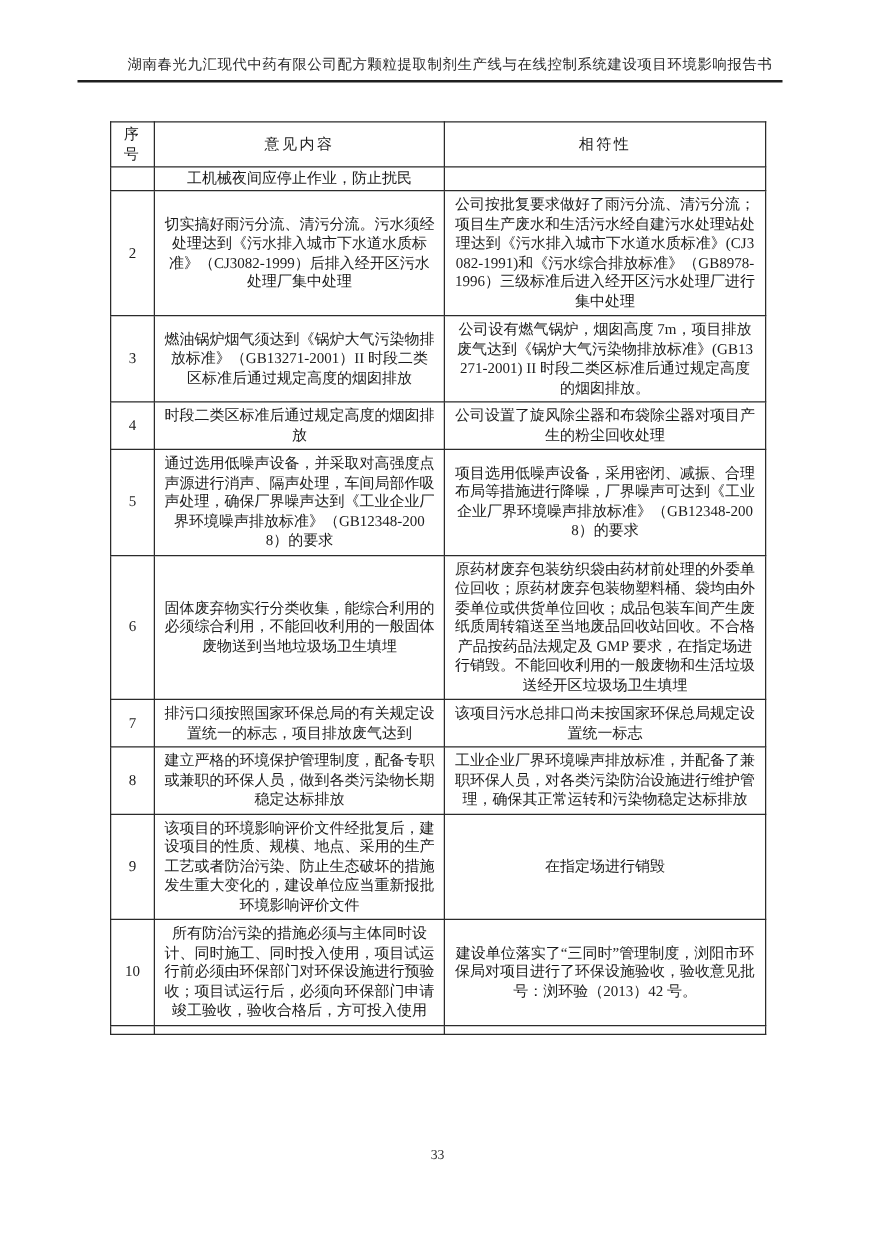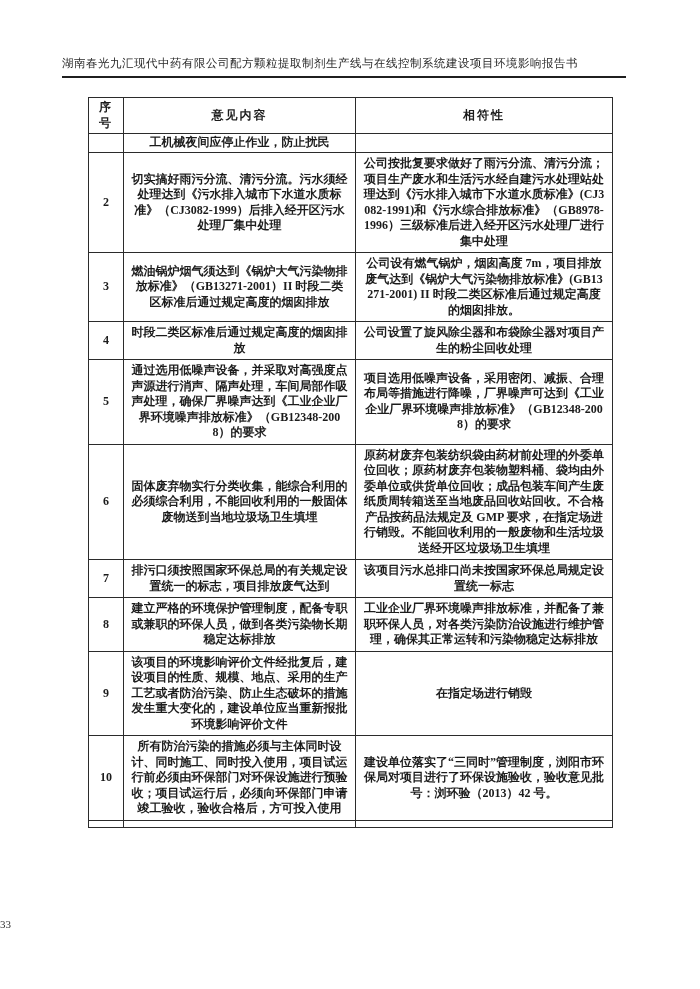--- a/index.html
+++ b/index.html
@@ -10,38 +10,37 @@
     font-family: "Liberation Serif", "DejaVu Serif", serif;
     color: #1c1c1c;
     overflow: hidden;
   }
   .page { position: absolute; inset: 0; background: #fff; }
 
   
   .doc-header {
     position: absolute;
     left: 62px; right: 74px; top: 44px;
+    text-align: right;
     font-size: 11.5px;
     letter-spacing: 0.5px;
     color: #2a2a2a;
     padding-bottom: 5px;
     padding-right: 8px;
     border-bottom: 2px solid #1f1f1f;
     white-space: nowrap;
-    margin-top: 12px;
   }
 
   
   table.review-table {
     position: absolute;
     left: 88px; top: 97px;
     width: 524px;
     border-collapse: collapse;
     table-layout: fixed;
-    font-weight: bold;
   }
   .review-table col.c-no  { width: 35px; }
   .review-table col.c-op  { width: 232px; }
   .review-table col.c-cf  { width: 257px; }
   .review-table td {
     border: 1px solid #2b2b2b;
     font-size: 12px;
     line-height: 15.5px;
     text-align: center;
     vertical-align: middle;
@@ -54,21 +53,21 @@
     padding: 2px 4px;
     letter-spacing: 2px;
   }
   .review-table tr.carry-row td { height: 19px; padding: 1px 6px; }
   .review-table td.no-cell { padding: 2px 1px; letter-spacing: 0; }
 
   
   .page-number {
     position: absolute;
     left: 0; right: 0; top: 918px;
-    text-align: left;
+    text-align: center;
     font-size: 11px;
     color: #333;
     font-family: Liberation Serif, serif;
   }
 </style>
 </head>
 <body>
 
 <div class="page">
 

